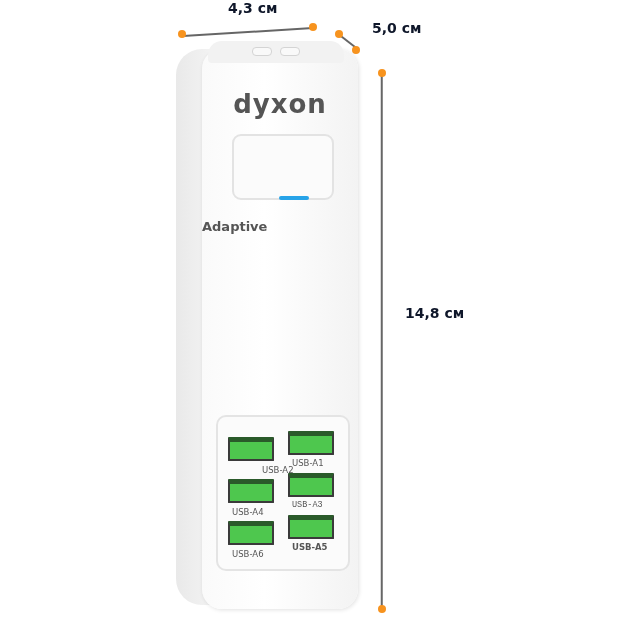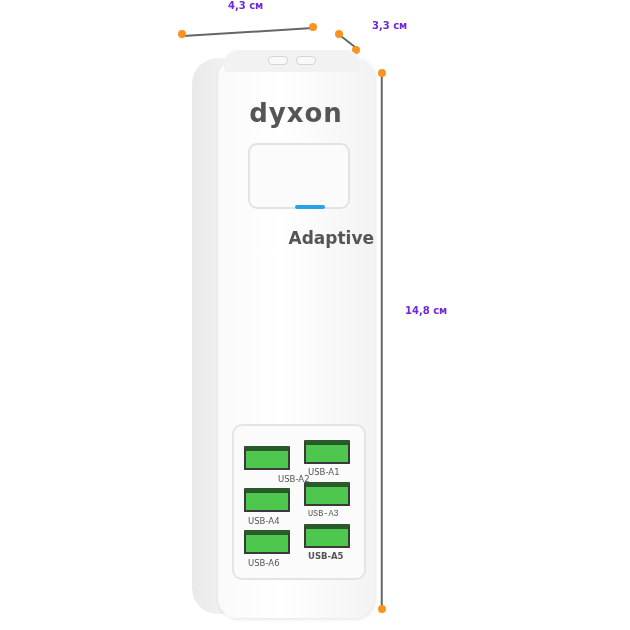--- a/index.html
+++ b/index.html
@@ -1,45 +1,45 @@
 <!DOCTYPE html>
 <html><head>
 <meta charset="utf-8">
 <style>
   html, body { margin:0; padding:0; background:#ffffff; }
   body { width:630px; height:630px; position:relative; overflow:hidden; font-family:"DejaVu Sans", sans-serif; }
-  .dim-label { position:absolute; font-family:"DejaVu Sans", sans-serif; font-weight:bold; font-size:10px; color:#6d28d9; }
+  .dim-label { position:absolute; font-family:"DejaVu Sans", sans-serif; font-weight:bold; font-size:14px; color:#0f172a; }
   .dot { position:absolute; width:8px; height:8px; border-radius:50%; background:#f7931e; }
   .line { position:absolute; background:#666; transform-origin:0 50%; height:1.5px; }
-  .device { position:absolute; left:176px; top:50px; width:190px; height:568px;margin-left:16px; }
+  .device { position:absolute; left:176px; top:41px; width:190px; height:568px; }
   .body-side { position:absolute; left:0; top:8px; width:40px; height:556px; background:linear-gradient(90deg,#e9e9e9,#f4f4f4); border-radius:26px 0 0 26px; }
   .body-front { position:absolute; left:26px; top:8px; width:156px; height:560px; background:linear-gradient(90deg,#fafafa,#ffffff 40%,#f3f3f3); border-radius:20px; box-shadow: 1px 1px 4px rgba(0,0,0,0.12); }
   .top-cap { position:absolute; left:32px; top:0; width:136px; height:22px; background:#f2f2f2; border-radius:14px 14px 4px 4px; }
   .plug-hole { position:absolute; top:6px; width:18px; height:7px; border:1px solid #d4d4d4; border-radius:4px; background:#f9f9f9; }
   .logo { position:absolute; left:0; width:100%; top:40px; text-align:center; font-size:26px; font-weight:bold; color:#555; letter-spacing:1px; }
   .display { position:absolute; left:30px; top:85px; width:98px; height:62px; border:2px solid #e3e3e3; border-radius:9px; background:#fbfbfb; }
   .led { position:absolute; left:77px; top:147px; width:30px; height:4px; background:#27a3e8; border-radius:2px; }
-  .tagline { position:absolute; left:0; width:100%; text-align:right; font-size:17px; color:#555; font-weight:bold; }
+  .tagline { position:absolute; left:0; width:100%; text-align:left; font-size:13px; color:#555; font-weight:bold; }
   .port-panel { position:absolute; border:2px solid #e4e4e4; border-radius:10px; background:#fbfbfb; }
   .usbc { position:absolute; width:26px; height:7px; background:#3fbf3f; border:2px solid #333; border-radius:5px; }
   .usba { position:absolute; width:42px; height:17px; background:#4ec74e; border:2px solid #3a3a3a; border-top:5px solid #2a5a2a; border-radius:1px; }
   .port-label { position:absolute; font-size:8.5px; color:#555; font-family:"DejaVu Sans", sans-serif; white-space:nowrap; }
 </style>
 </head>
 <body>
 
 <div class="line" style="left:183px;top:35px;width:130px;transform:rotate(-3.5deg);"></div>
 <div class="dot" style="left:178px;top:30px;"></div>
 <div class="dot" style="left:309px;top:23px;"></div>
 <div class="dim-label" style="left:228px;top:0px;">4,3 см</div>
 
 <div class="line" style="left:341px;top:35px;width:22px;transform:rotate(38deg);"></div>
 <div class="dot" style="left:335px;top:30px;"></div>
 <div class="dot" style="left:352px;top:46px;"></div>
-<div class="dim-label" style="left:372px;top:20px;">3,3 см</div>
+<div class="dim-label" style="left:372px;top:20px;">5,0 см</div>
 
 <div class="line" style="left:382px;top:73px;width:536px;transform:rotate(90deg);"></div>
 <div class="dot" style="left:378px;top:69px;"></div>
 <div class="dot" style="left:378px;top:605px;"></div>
 <div class="dim-label" style="left:405px;top:305px;">14,8 см</div>
 
 <div class="device">
   <div class="body-side"></div>
   <div class="body-front">
     <div class="logo">dyxon</div>

